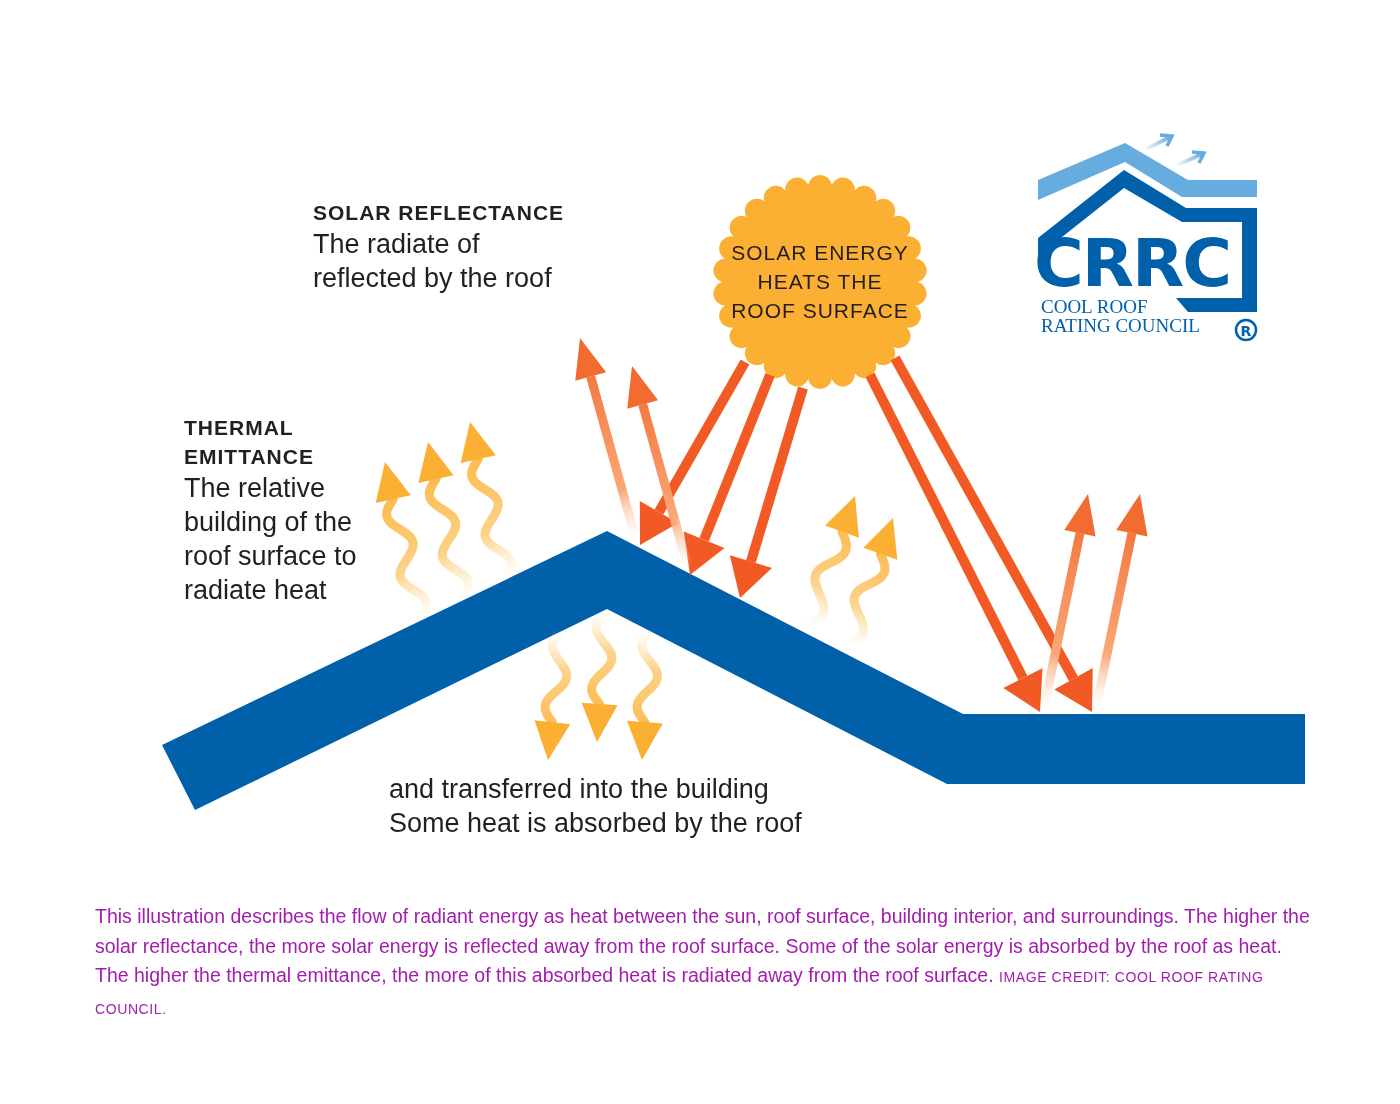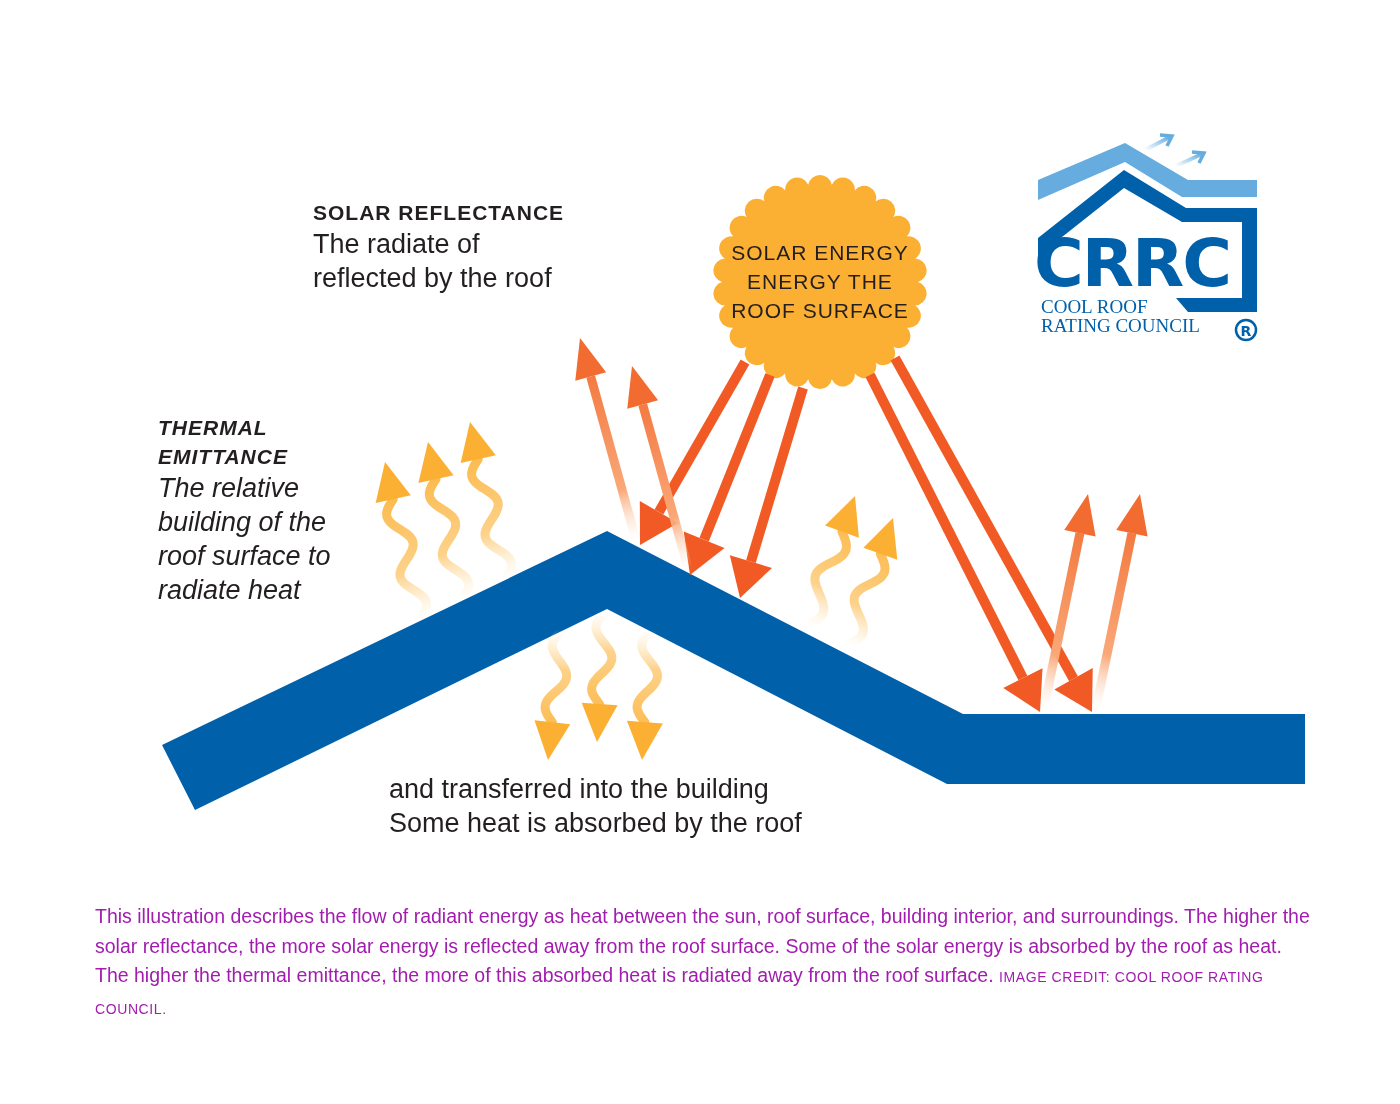--- a/index.html
+++ b/index.html
@@ -3,21 +3,21 @@
 <meta charset="utf-8">
 <style>
   html, body { margin: 0; padding: 0; background: #ffffff; }
   body { width: 1400px; height: 1104px; position: relative; overflow: hidden;
          font-family: "Liberation Sans", "DejaVu Sans", sans-serif; color: #231f20; }
   #diagram { position: absolute; left: 0; top: 0; width: 1400px; height: 1104px; }
   .label { position: absolute; margin: 0; }
   .heading { font-weight: 700; font-size: 21px; letter-spacing: 1px; line-height: 29px; color: #231f20; }
   .body-text { font-size: 27px; line-height: 34px; color: #231f20; }
   #solar-reflectance { left: 313px; top: 198px; }
-  #thermal-emittance { left: 158px; top: 413px; font-style: italic; }
+  #thermal-emittance { left: 184px; top: 413px; }
   #absorbed { left: 389px; top: 772px; }
   #sun-text { left: 700px; top: 238px; width: 240px; text-align: center;
               font-weight: 400; font-size: 21px; letter-spacing: 1px; line-height: 29px; color: #231f20; }
   #caption { left: 95px; top: 902px; width: 1220px; font-size: 19.5px; line-height: 29.5px; color: #a21caf; }
   #caption .credit { font-size: 14px; letter-spacing: 0.6px; }
   .logo-text { font-family: "Liberation Serif", "DejaVu Serif", serif; fill: #0060aa; }
 </style>
 </head>
 <body>
 
@@ -218,21 +218,21 @@
   <div class="heading">THERMAL</div>
   <div class="heading">EMITTANCE</div>
   <div class="body-text">The relative</div>
   <div class="body-text">building of the</div>
   <div class="body-text">roof surface to</div>
   <div class="body-text">radiate heat</div>
 </div>
 
 <div class="label" id="sun-text">
   <div>SOLAR ENERGY</div>
-  <div>ENERGY THE</div>
+  <div>HEATS THE</div>
   <div>ROOF SURFACE</div>
 </div>
 
 <div class="label" id="absorbed">
   <div class="body-text">and transferred into the building</div>
   <div class="body-text">Some heat is absorbed by the roof</div>
 </div>
 
 <p class="label" id="caption"><span>This illustration describes the flow of radiant energy as heat between the sun, roof surface, building interior, and surroundings. The higher the solar reflectance, the more solar energy is reflected away from the roof surface. Some of the solar energy is absorbed by the roof as heat. The higher the thermal emittance, the more of this absorbed heat is radiated away from the roof surface.</span> <span class="credit">IMAGE CREDIT: COOL ROOF RATING COUNCIL.</span></p>
 

